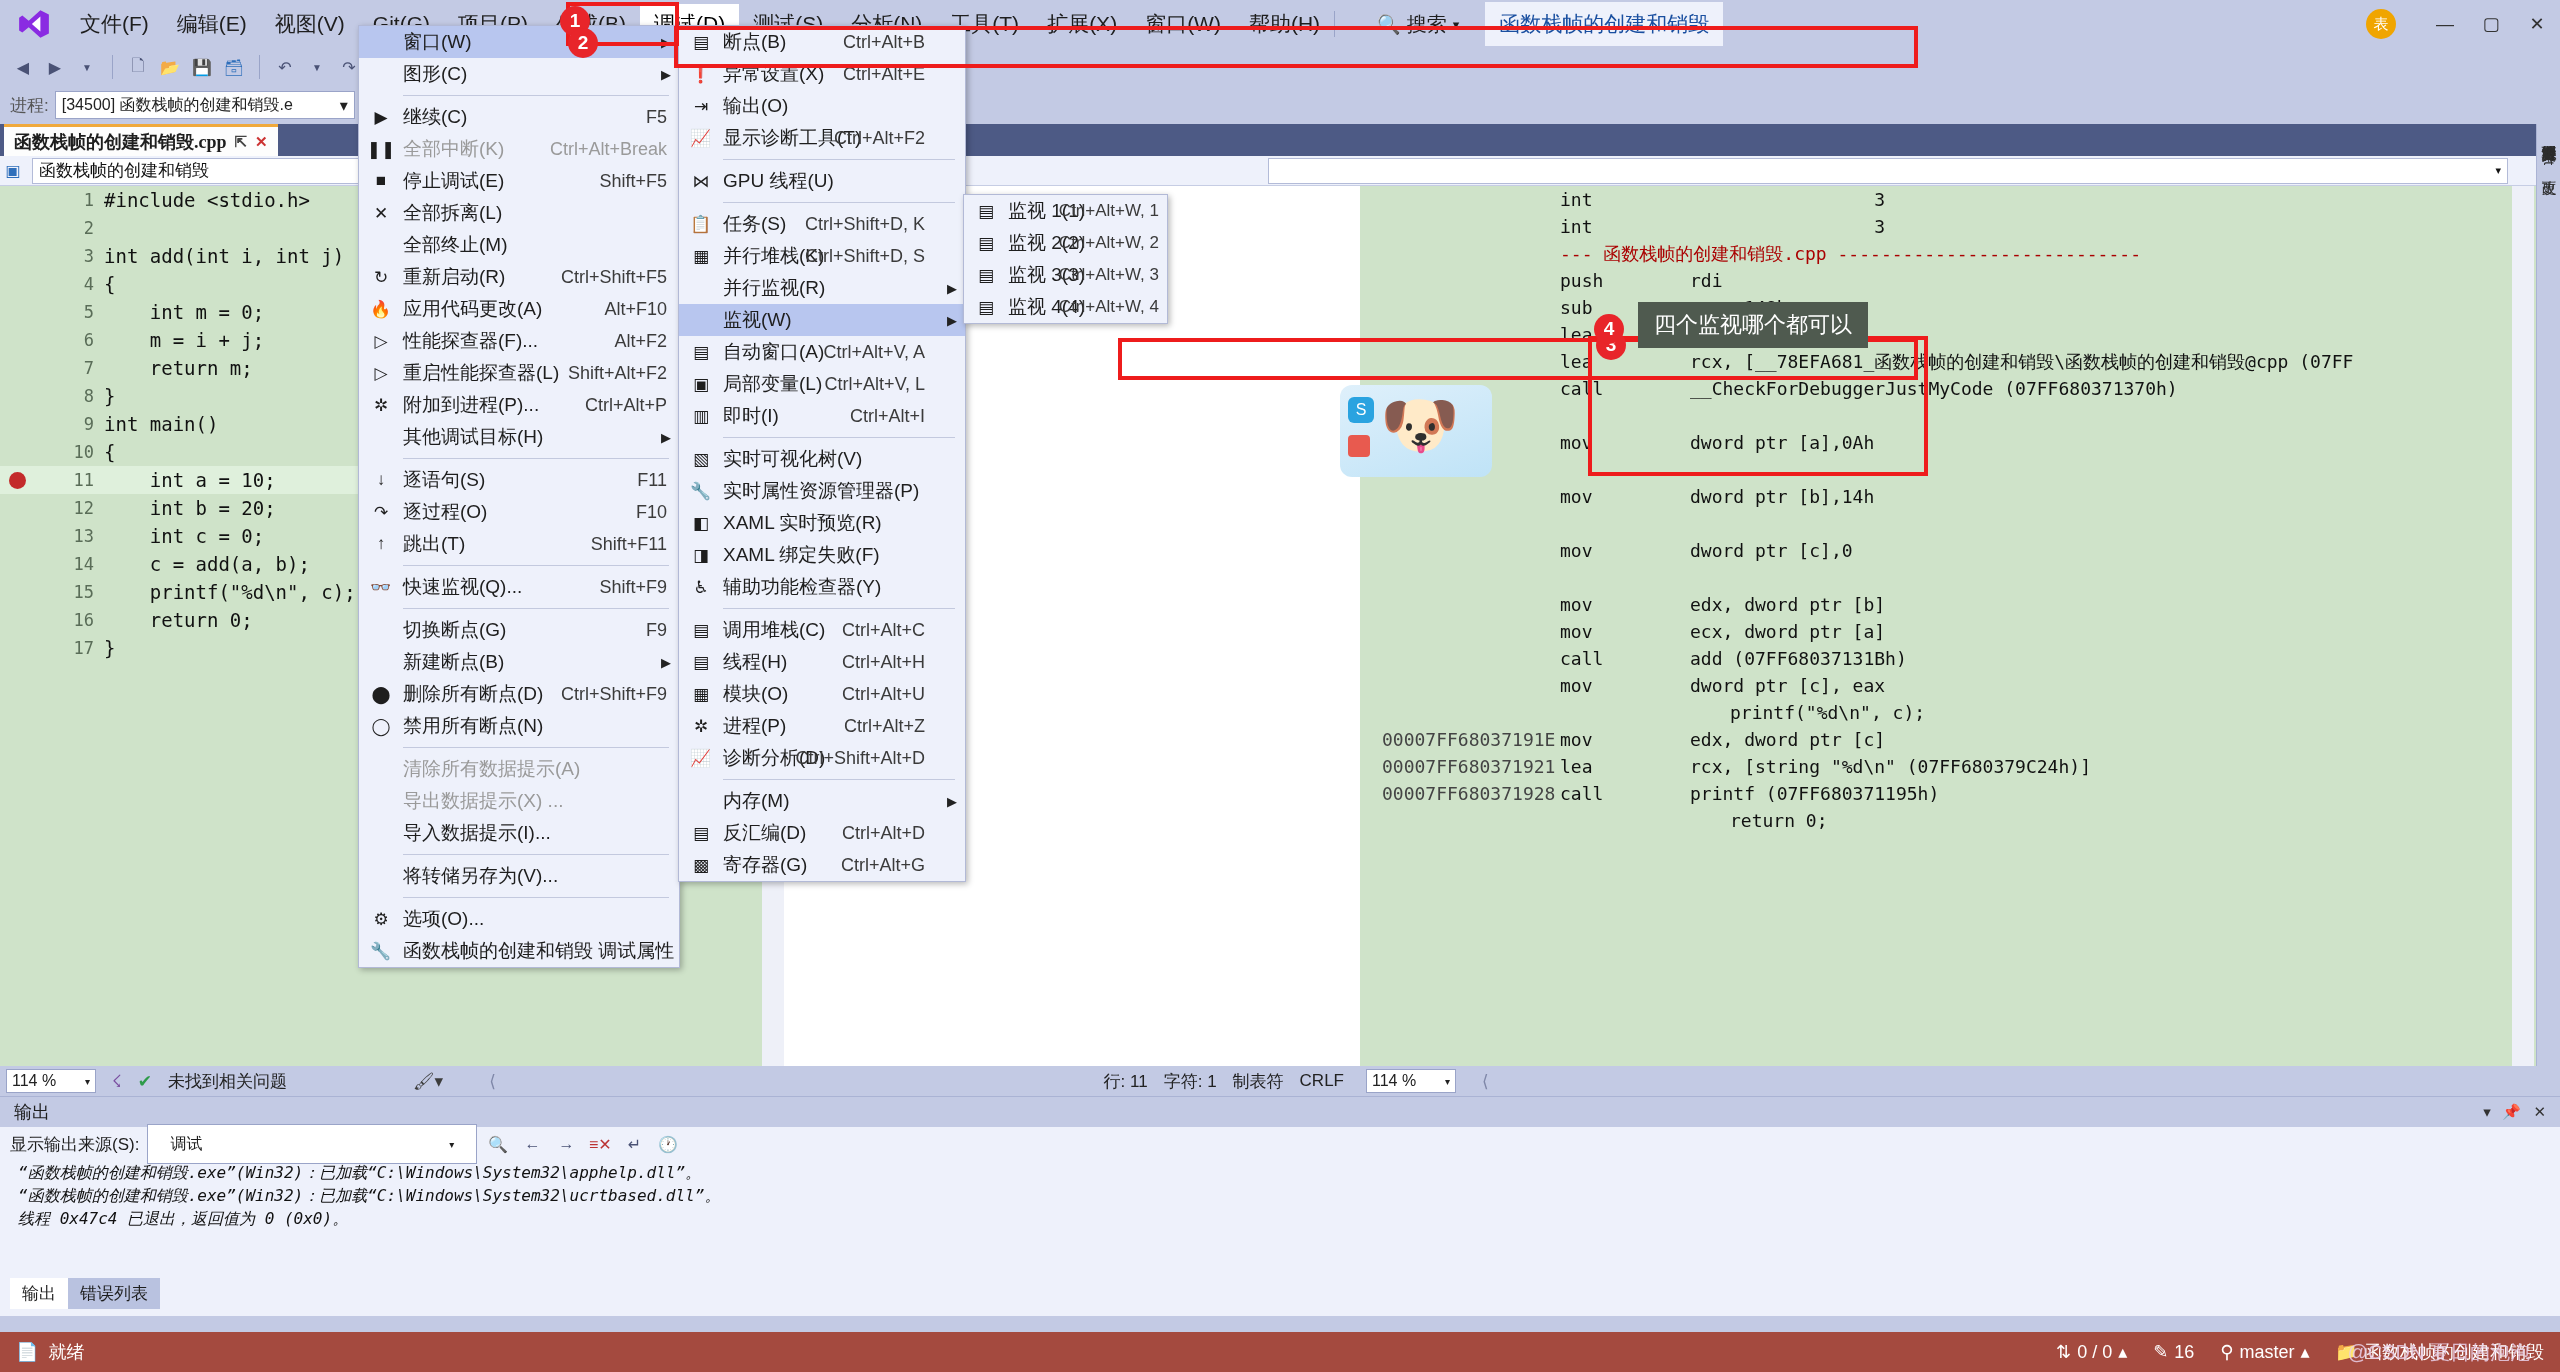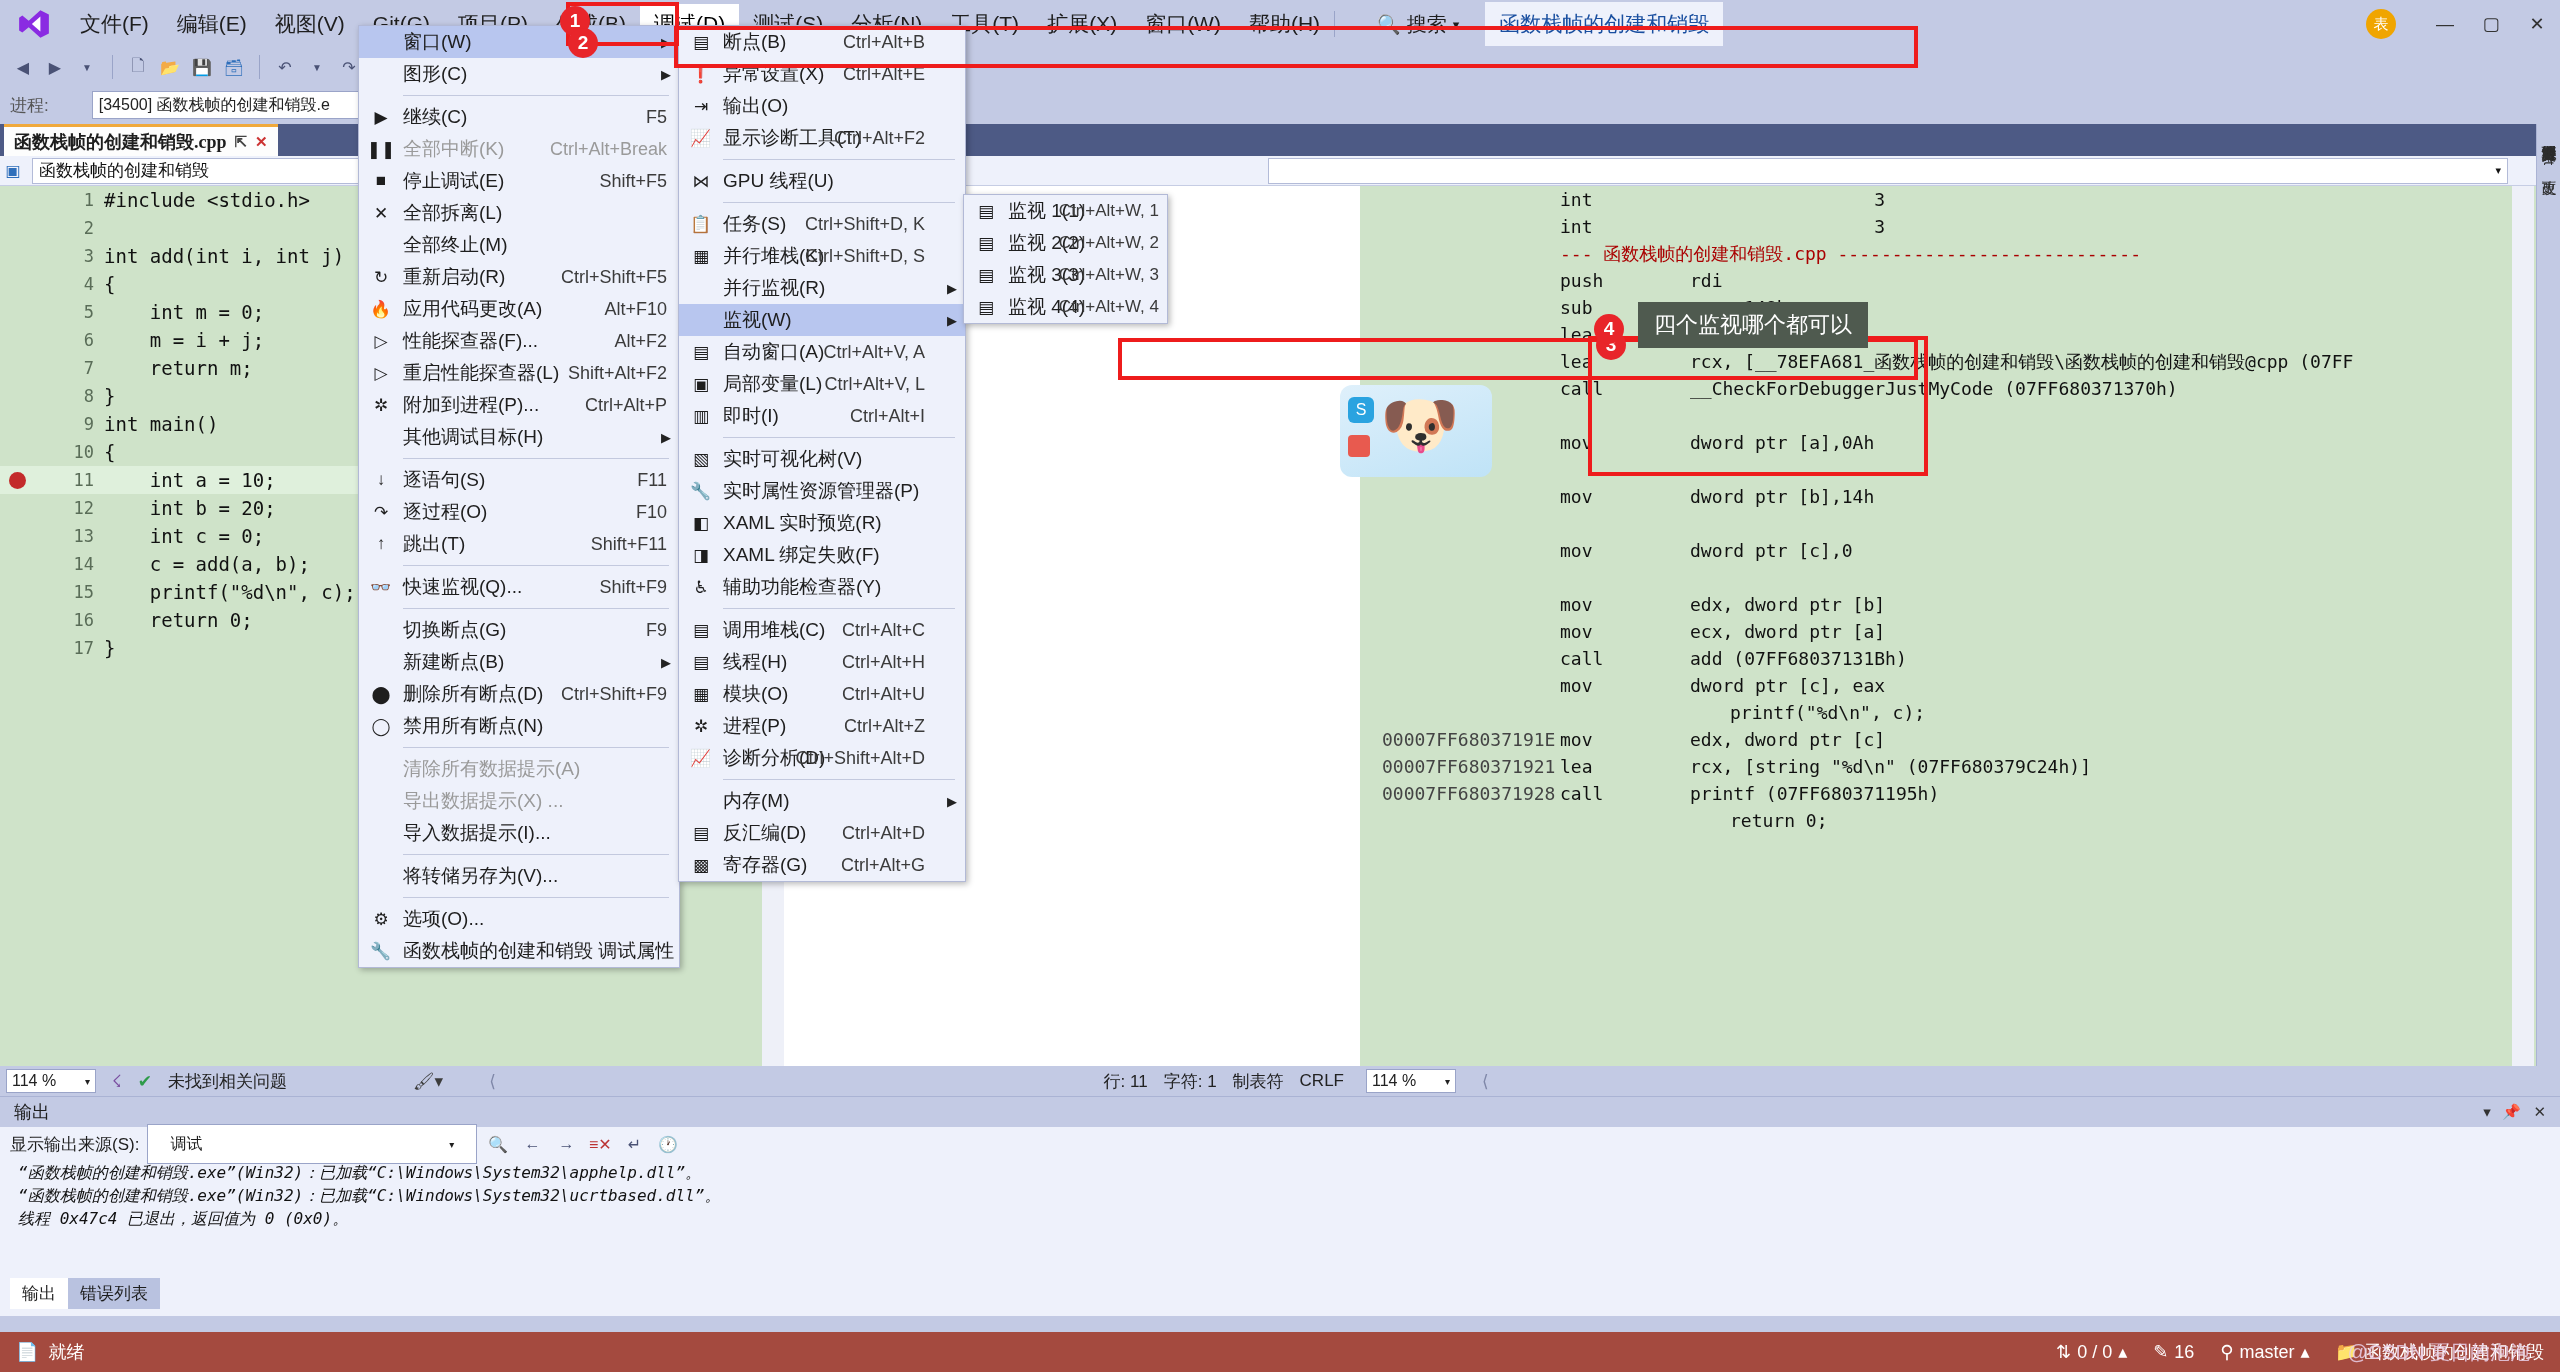--- a/index.html
+++ b/index.html
@@ -56,21 +56,21 @@
   .tb-combo {
     border: 1px solid #9aa4c8; background:#ccd2e8; height: 27px; min-width: 92px;
     display:flex; align-items:center; justify-content:space-between;
     padding: 0 6px; font-size: 16px; color:#6a6a6a;
   }
   .tb-combo .car { font-size: 10px; margin-left: 6px; }
   .tb-lbl { font-size: 17px; color:#555; white-space:nowrap; }
   .proc-combo {
     border: 1px solid #9aa4c8; background:#fff; height: 28px; width: 300px;
     display:flex; align-items:center; justify-content:space-between;
-    padding: 0 6px; font-size: 16px; color:#222; overflow:hidden; white-space:nowrap;margin-left:37px;
+    padding: 0 6px; font-size: 16px; color:#222; overflow:hidden; white-space:nowrap;
   }
 
   
   .doctab-strip {
     position:absolute; left:0; top:124px; width: 2536px; height: 32px;
     background:#4d5a85;
   }
   .doctab {
     position:absolute; left: 4px; top: 0px; height: 32px;
     background:#fdfdfd; border-top: 3px solid #f0a93c;

